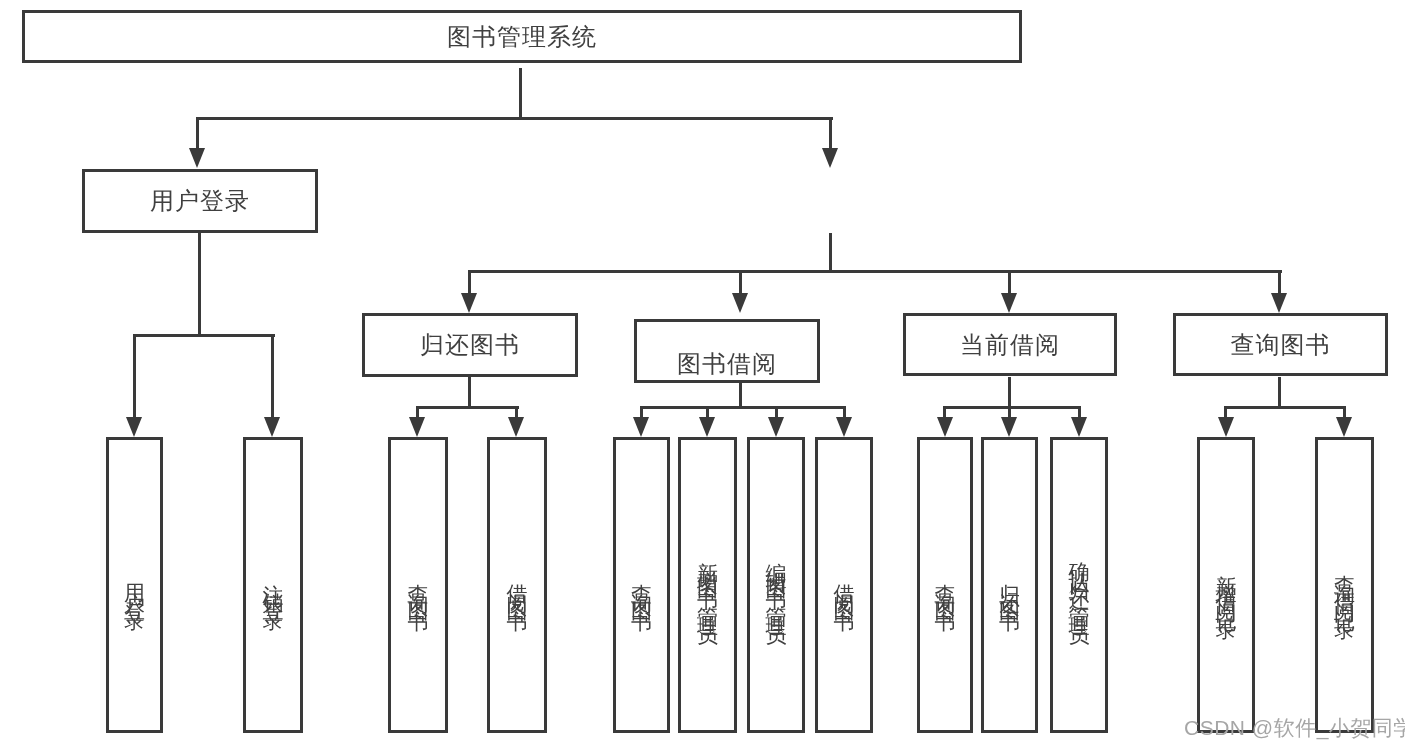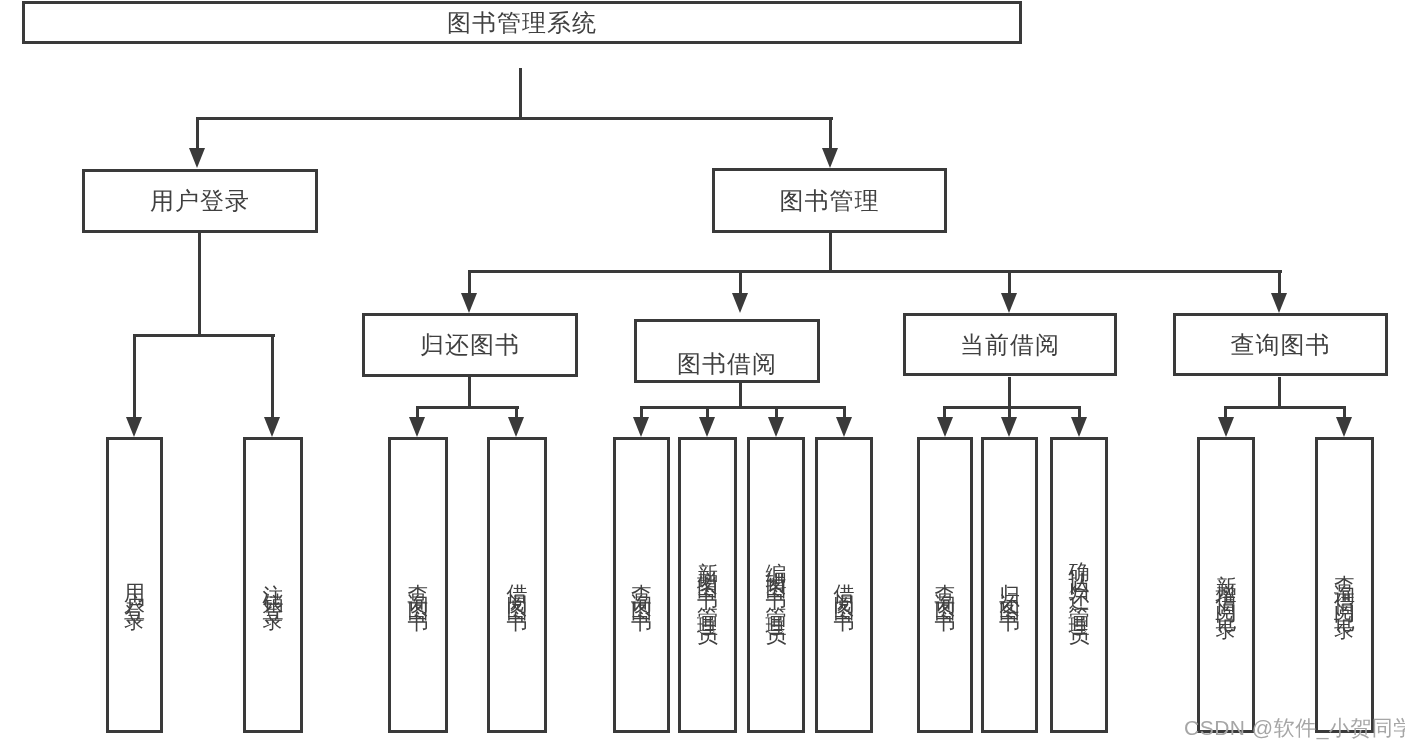--- a/index.html
+++ b/index.html
@@ -122,30 +122,27 @@
   <div class="line" style="left:1078px; top:406px; width:3px; height:14px;"></div>
   <div class="arrow" style="left:1071px; top:417px;"></div>
 
   <div class="line" style="left:1278px; top:377px; width:3px; height:32px;"></div>
   <div class="line" style="left:1224px; top:406px; width:122px; height:3px;"></div>
   <div class="line" style="left:1224px; top:406px; width:3px; height:14px;"></div>
   <div class="arrow" style="left:1218px; top:417px;"></div>
   <div class="line" style="left:1343px; top:406px; width:3px; height:14px;"></div>
   <div class="arrow" style="left:1336px; top:417px;"></div>
 
-  <div class="hbox" style="left:22px; top:1px; width:1000px; height:43px;font-family:Liberation Mono, monospace;">
+  <div class="hbox" style="left:22px; top:10px; width:1000px; height:53px;font-family:Liberation Mono, monospace;">
     <span>图书管理系统</span>
   </div>
 
   <div class="hbox" style="left:82px; top:169px; width:236px; height:64px;">
     <span>用户登录</span>
   </div>
-  <div class="hbox" style="left:712px; top:168px; width:235px; height:65px;">
-    <span>图书管理</span>
-  </div>
 
   <div class="hbox" style="left:362px; top:313px; width:216px; height:64px;">
     <span>归还图书</span>
   </div>
   <div class="hbox" style="left:634px; top:319px; width:186px; height:64px;align-items:flex-end;">
     <span>图书借阅</span>
   </div>
   <div class="hbox" style="left:903px; top:313px; width:214px; height:63px;">
     <span>当前借阅</span>
   </div>

